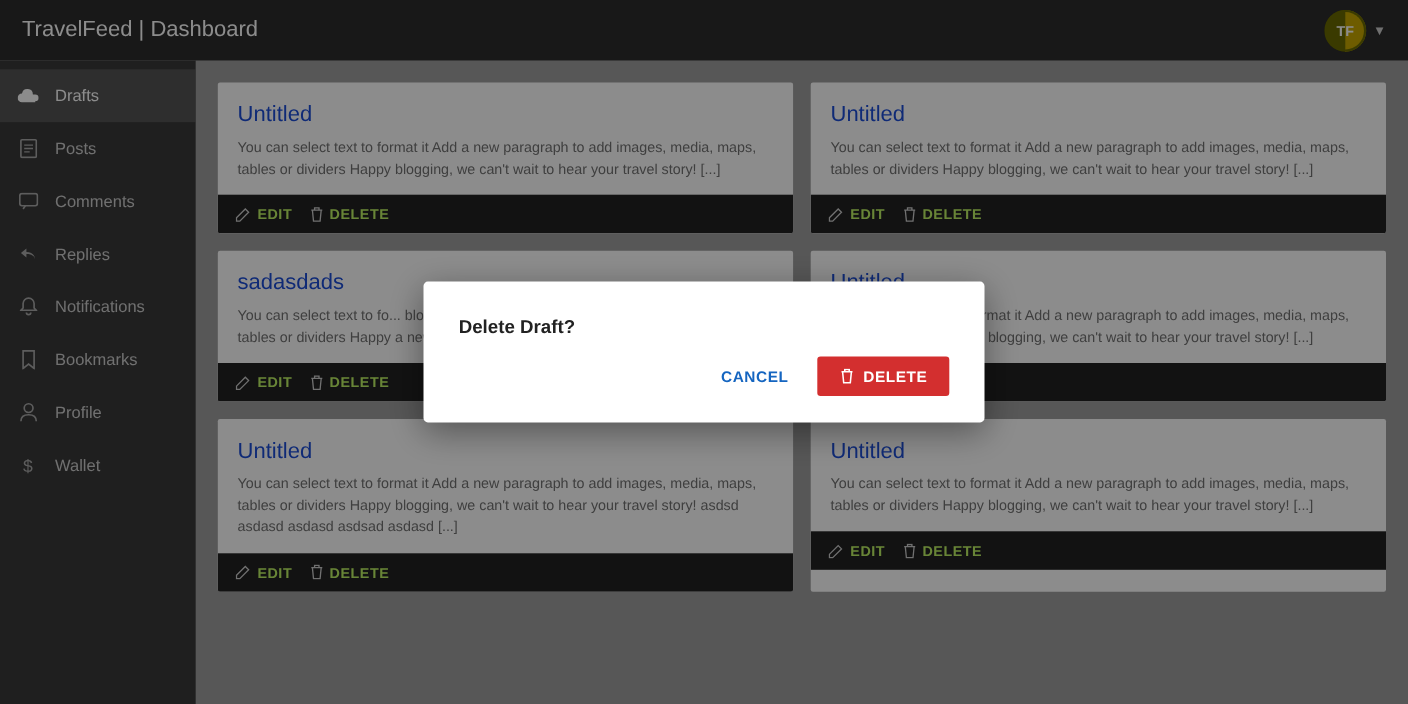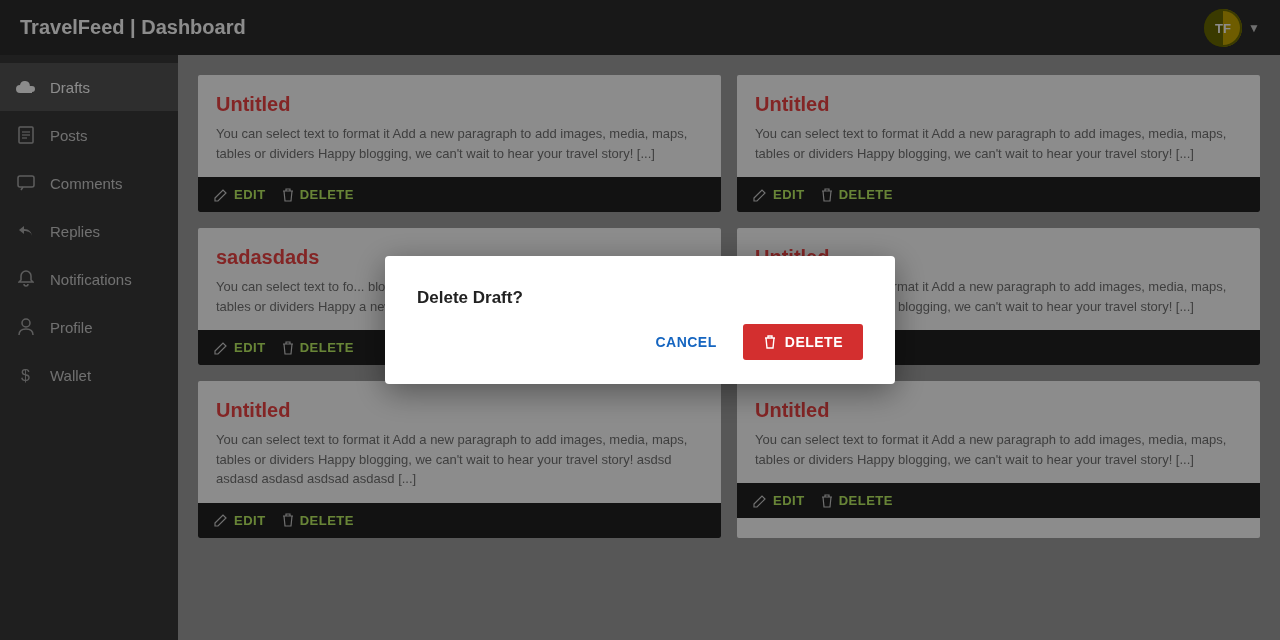--- a/index.html
+++ b/index.html
@@ -11,21 +11,21 @@
       background: #2c2c2c;
       display: flex;
       align-items: center;
       justify-content: space-between;
       padding: 0 20px;
       flex-shrink: 0;
     }
     .header-title {
       color: #fff;
       font-size: 20px;
-      font-weight: bold;
+      font-weight: normal;
     }
     .header-avatar {
       width: 38px;
       height: 38px;
       border-radius: 50%;
       background: conic-gradient(#b8a000 0deg 180deg, #4a4a00 180deg 360deg);
       display: flex;
       align-items: center;
       justify-content: center;
       color: #fff;
@@ -104,22 +104,22 @@
     .draft-card {
       background: #fff;
       border-radius: 2px;
       overflow: hidden;
     }
     .draft-card-body {
       padding: 18px 18px 14px;
     }
     .draft-card-title {
       font-size: 20px;
-      font-weight: bold;
-      color: #ef4444;
+      font-weight: normal;
+      color: #1d4ed8;
       margin-bottom: 8px;
     }
     .draft-card-text {
       font-size: 13px;
       color: #737373;
       line-height: 1.5;
     }
     .draft-card-actions {
       background: #222;
       display: flex;
@@ -271,20 +271,28 @@
     <div class="sidebar-item">
       <span class="sidebar-icon">
         <svg width="16" height="18" viewBox="0 0 16 18" fill="none">
           <path d="M8 1a5 5 0 00-5 5v4l-2 2h14l-2-2V6a5 5 0 00-5-5z" stroke="#aaa" stroke-width="1.5" fill="none"></path>
           <path d="M6 14a2 2 0 004 0" stroke="#aaa" stroke-width="1.5" fill="none"></path>
         </svg>
       </span>
       <span class="sidebar-label">Notifications</span>
     </div>
 
+    <div class="sidebar-item">
+      <span class="sidebar-icon">
+        <svg width="14" height="18" viewBox="0 0 14 18" fill="none">
+          <path d="M2 1h10v16l-5-4-5 4V1z" stroke="#aaa" stroke-width="1.5" fill="none"></path>
+        </svg>
+      </span>
+      <span class="sidebar-label">Bookmarks</span>
+    </div>
 
     <div class="sidebar-item">
       <span class="sidebar-icon">
         <svg width="16" height="18" viewBox="0 0 16 18" fill="none">
           <circle cx="8" cy="5" r="4" stroke="#aaa" stroke-width="1.5" fill="none"></circle>
           <path d="M1 17c0-4 3-6 7-6s7 2 7 6" stroke="#aaa" stroke-width="1.5" fill="none"></path>
         </svg>
       </span>
       <span class="sidebar-label">Profile</span>
     </div>

